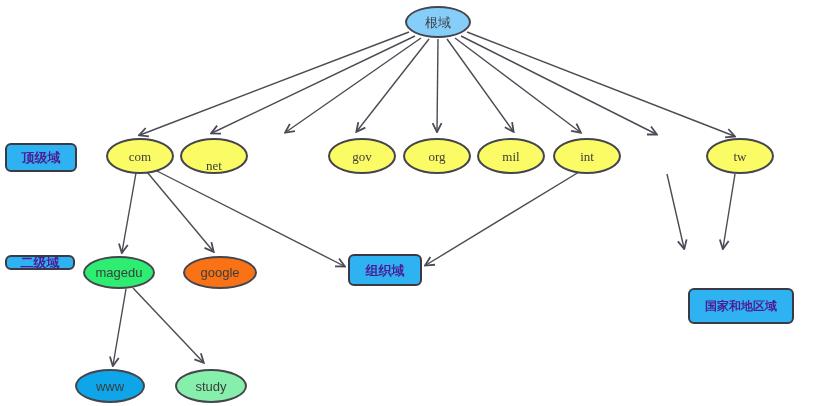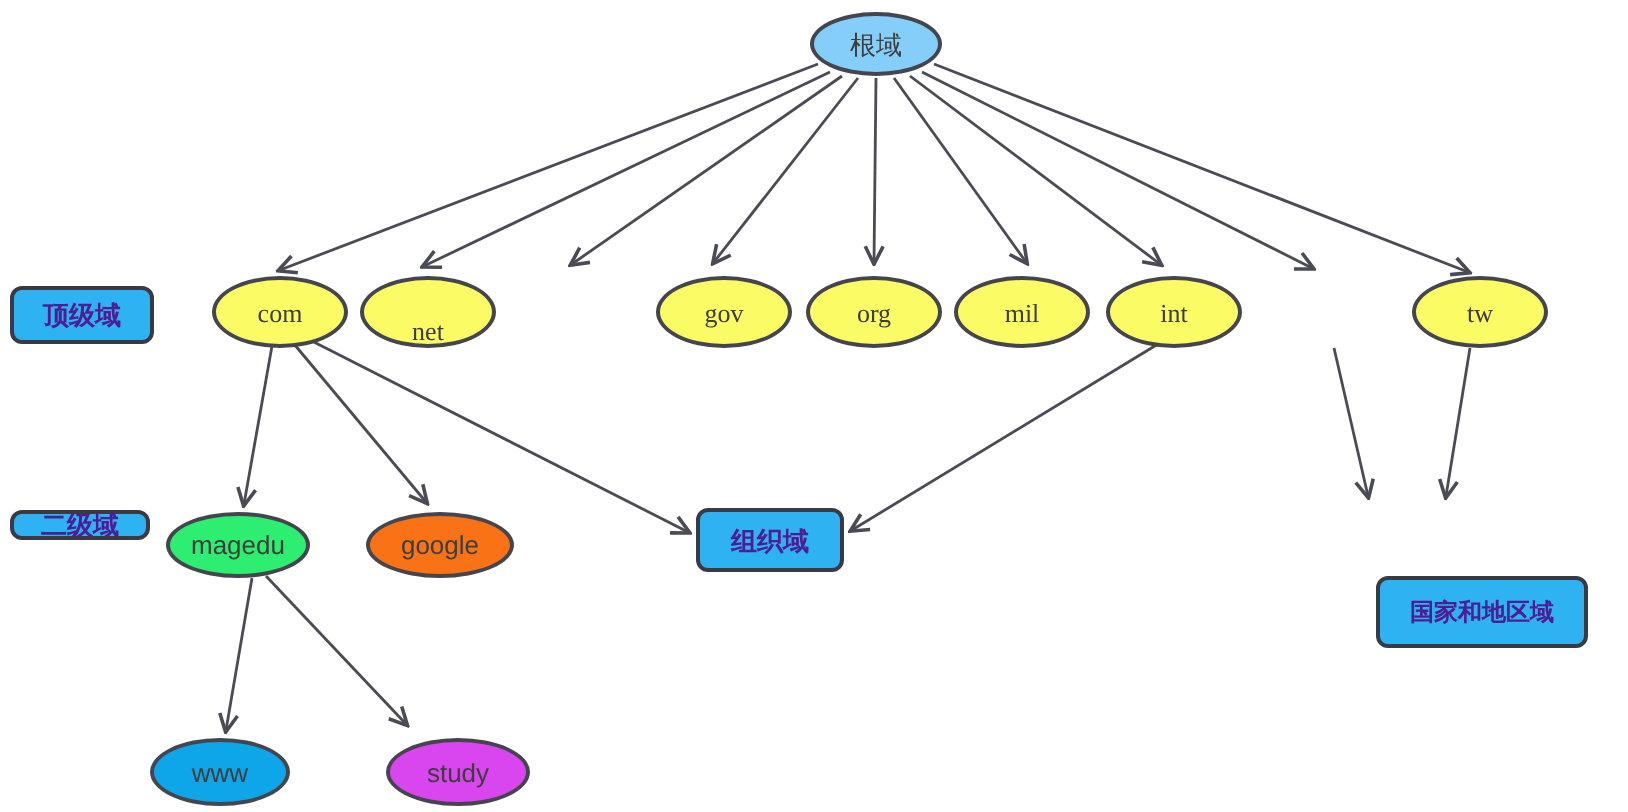--- a/index.html
+++ b/index.html
@@ -21,21 +21,21 @@
   .n-sldlab {left:5px;  top:255px;width:70px; height:15px;background:#2fb2f1;}
   .tld      {top:138px;width:68px;height:36px;background:#fbfb66;font-family:Liberation Serif, serif;}
   .n-com{left:106px;} .n-net{left:180px;align-items:flex-end;} .n-edu{left:254px;} .n-gov{left:328px;}
   .n-org{left:403px;} .n-mil{left:477px;} .n-int{left:553px;} .n-cn{left:631px;}
   .n-tw {left:706px;}
   .n-magedu {left:83px; top:256px;width:72px; height:33px;background:#2dee71;}
   .n-google {left:183px;top:256px;width:74px; height:33px;background:#f97316;}
   .n-orgbox {left:348px;top:254px;width:74px; height:32px;background:#2fb2f1;}
   .n-country{left:688px;top:252px;width:106px;height:36px;background:#2fb2f1;font-size:12px;margin-top:36px;}
   .n-www    {left:75px; top:369px;width:70px; height:34px;background:#0ea5e9;}
-  .n-study  {left:193px;top:369px;width:72px; height:34px;background:#d946ef;}
+  .n-study  {left:175px;top:369px;width:72px; height:34px;background:#86efac;}
 </style>
 </head>
 <body>
 
 <div class="canvas">
 
   <svg class="edges" viewBox="0 0 814 406" xmlns="http://www.w3.org/2000/svg">
     <defs>
       <marker id="arrow" viewBox="0 0 10 10" refX="8" refY="5" markerWidth="8" markerHeight="8" orient="auto-start-reverse">
         <path d="M1,1 L9,5 L1,9" fill="none" stroke="#4b4b55" stroke-width="1.6"></path>

